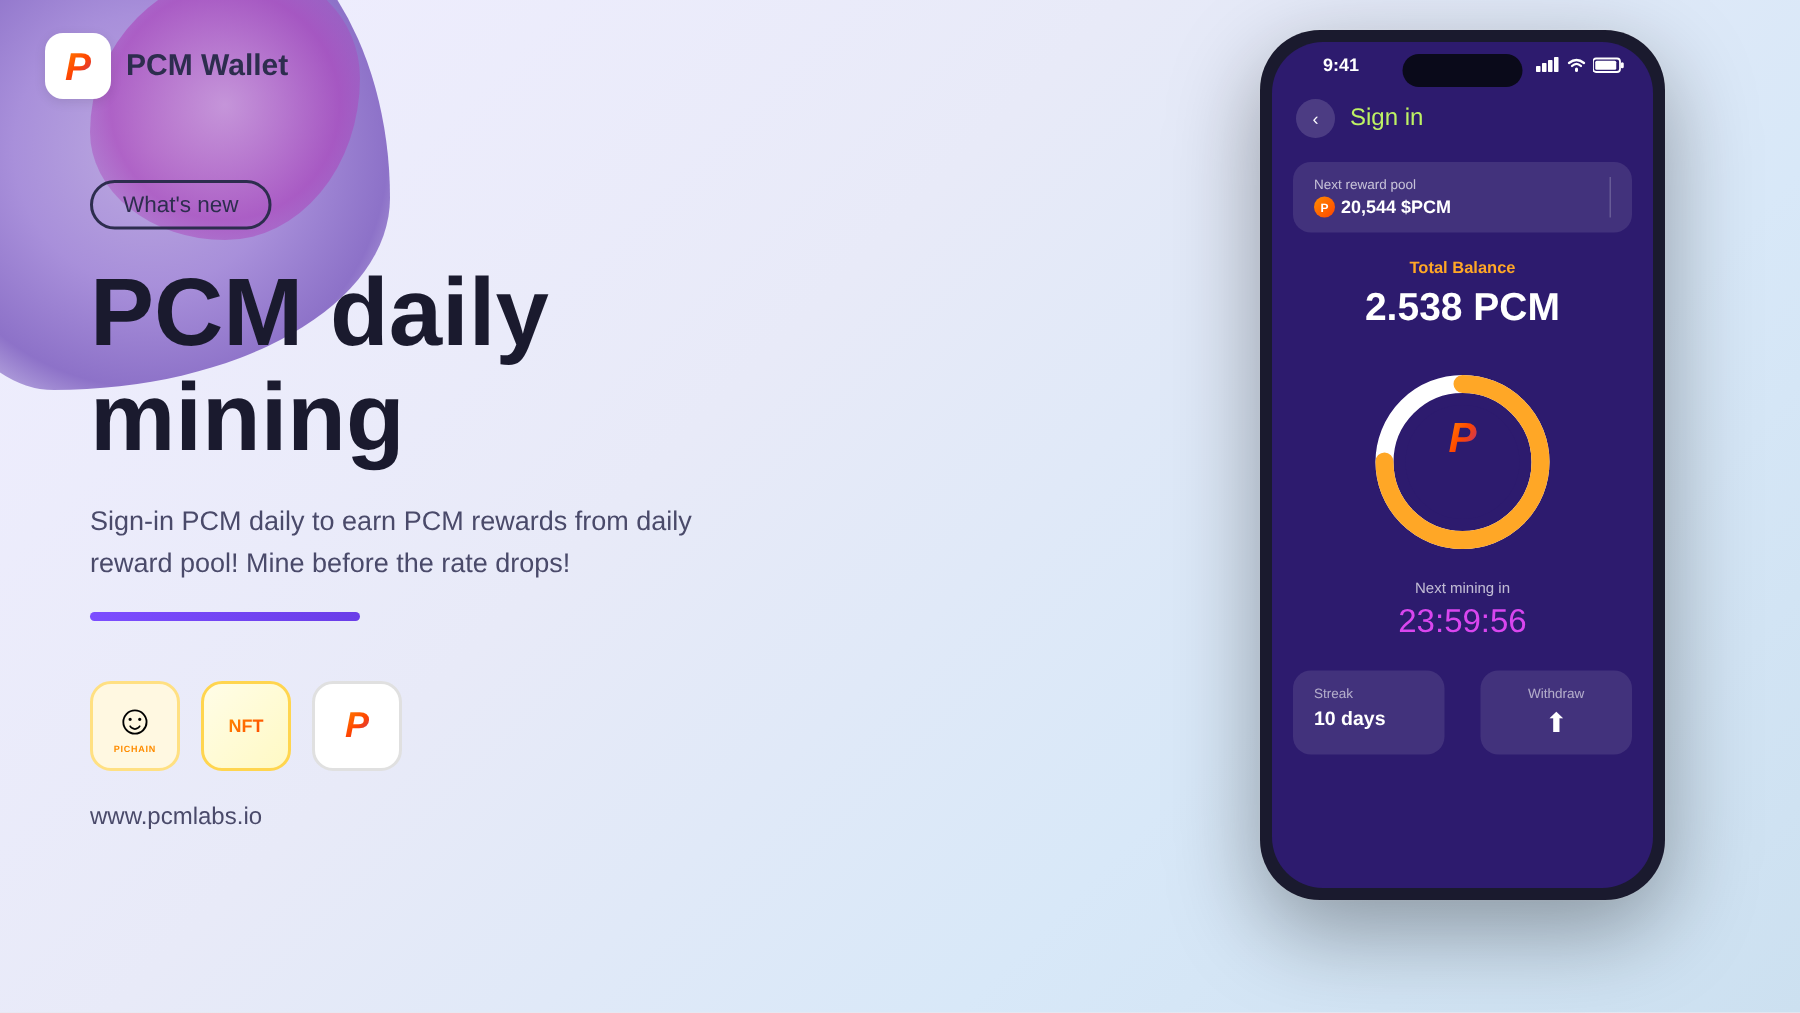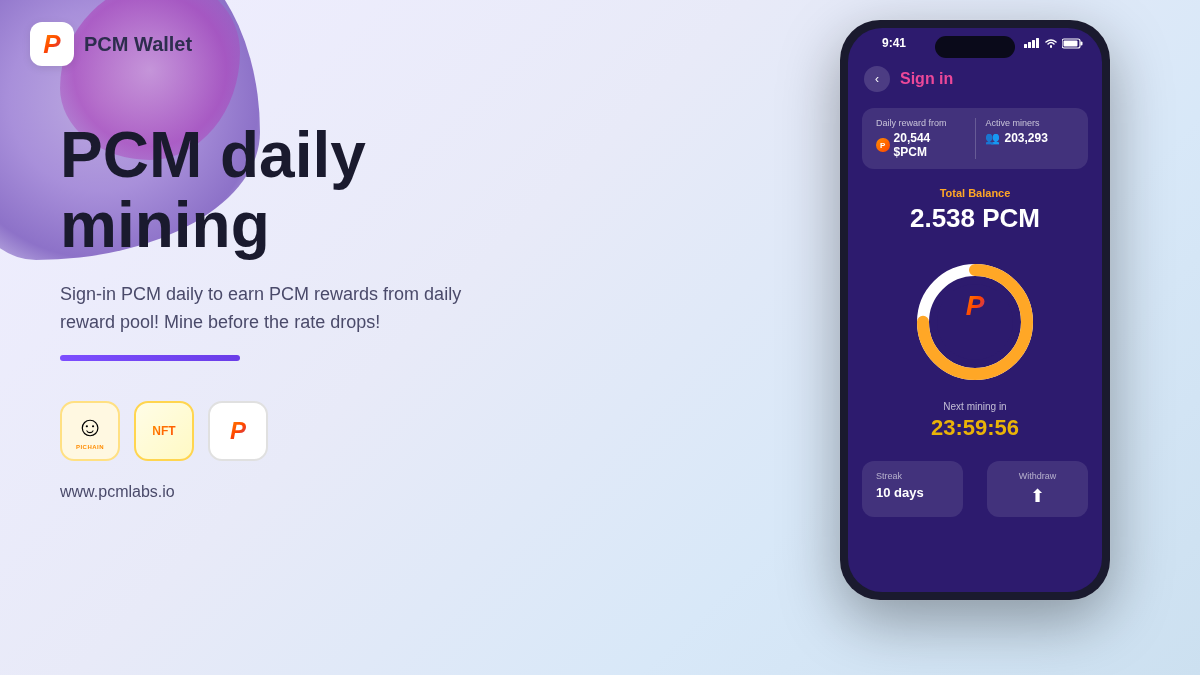--- a/index.html
+++ b/index.html
@@ -240,22 +240,22 @@
       display: flex;
       align-items: center;
       justify-content: center;
       margin-right: 10px;
       font-size: 12px;
       color: white;
     }
 
     .signin-title {
       font-size: 16px;
-      font-weight: 700;
-      color: #ec4899;
+      font-weight: 400;
+      color: #bef264;
     }
 
     
     .stats-row {
       display: flex;
       margin: 8px 14px;
       background: rgba(255,255,255,0.1);
       border-radius: 12px;
       padding: 10px 14px;
       gap: 10px;
@@ -338,22 +338,22 @@
     }
 
     .mining-label {
       font-size: 10px;
       color: rgba(255,255,255,0.7);
       margin-bottom: 3px;
     }
 
     .mining-timer {
       font-size: 22px;
-      font-weight: 700;
-      color: #eab308;
+      font-weight: 400;
+      color: #d946ef;
     }
 
     
     .bottom-buttons {
       display: flex;
       margin: 14px 14px 0;
       gap: 24px;
     }
 
     .bottom-btn {
@@ -429,20 +429,21 @@
   <div class="blob-top-left-2"></div>
 
   <div class="header">
     <div class="logo-icon">
       <span class="logo-p">P</span>
     </div>
     <span class="app-title">PCM Wallet</span>
   </div>
 
   <div class="left-content">
+    <div class="whats-new-badge">What's new</div>
     <h1 class="main-heading">PCM daily mining</h1>
     <p class="subtitle">Sign-in PCM daily to earn PCM rewards from daily reward pool! Mine before the rate drops!</p>
     <div class="purple-bar"></div>
 
     
     <div class="app-icons-row">
       <div class="app-icon app-icon-pichain">
         <div class="pichain-icon">
           <span class="pichain-face">☺</span>
           <span class="pichain-brand">PICHAIN</span>
@@ -490,34 +491,27 @@
           </div>
         </div>
 
         <div class="signin-header">
           <div class="back-btn">‹</div>
           <span class="signin-title">Sign in</span>
         </div>
 
         <div class="stats-row">
           <div class="stat-item">
-            <div class="stat-label">Daily reward from</div>
+            <div class="stat-label">Next reward pool</div>
             <div class="stat-value">
               <div class="stat-icon">P</div>
               <span>20,544 $PCM</span>
             </div>
           </div>
           <div class="stat-divider"></div>
-          <div class="stat-item">
-            <div class="stat-label">Active miners</div>
-            <div class="stat-value">
-              <span style="font-size:12px;">👥</span>
-              <span>203,293</span>
-            </div>
-          </div>
         </div>
 
         <div class="balance-section">
           <div class="balance-label">Total Balance</div>
           <div class="balance-value">2.538 PCM</div>
         </div>
 
         <div class="ring-container">
           <svg class="ring-svg" viewBox="0 0 130 130">
 

